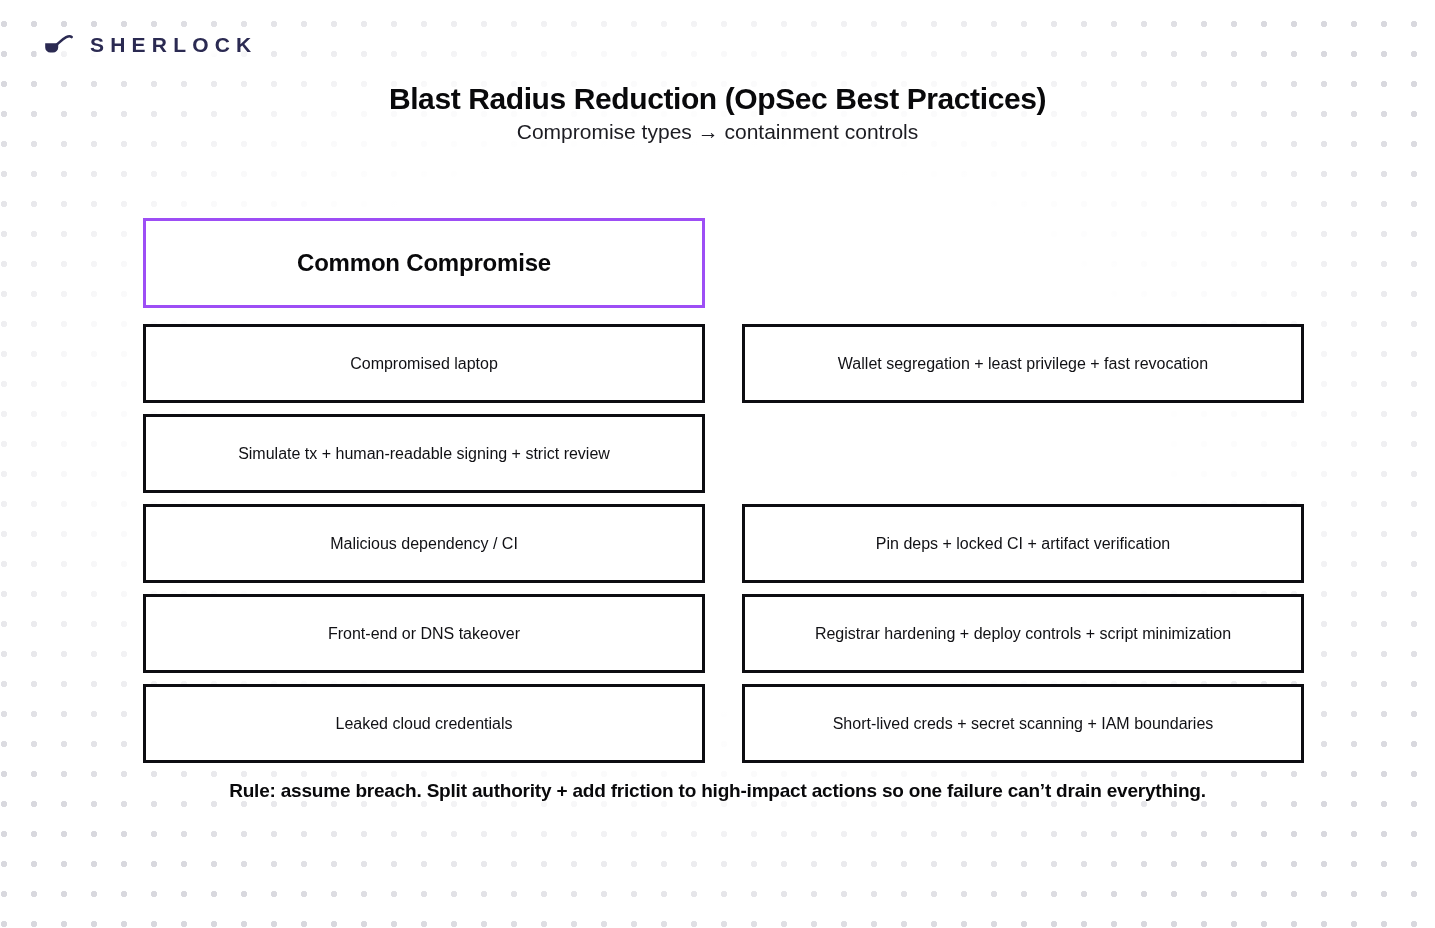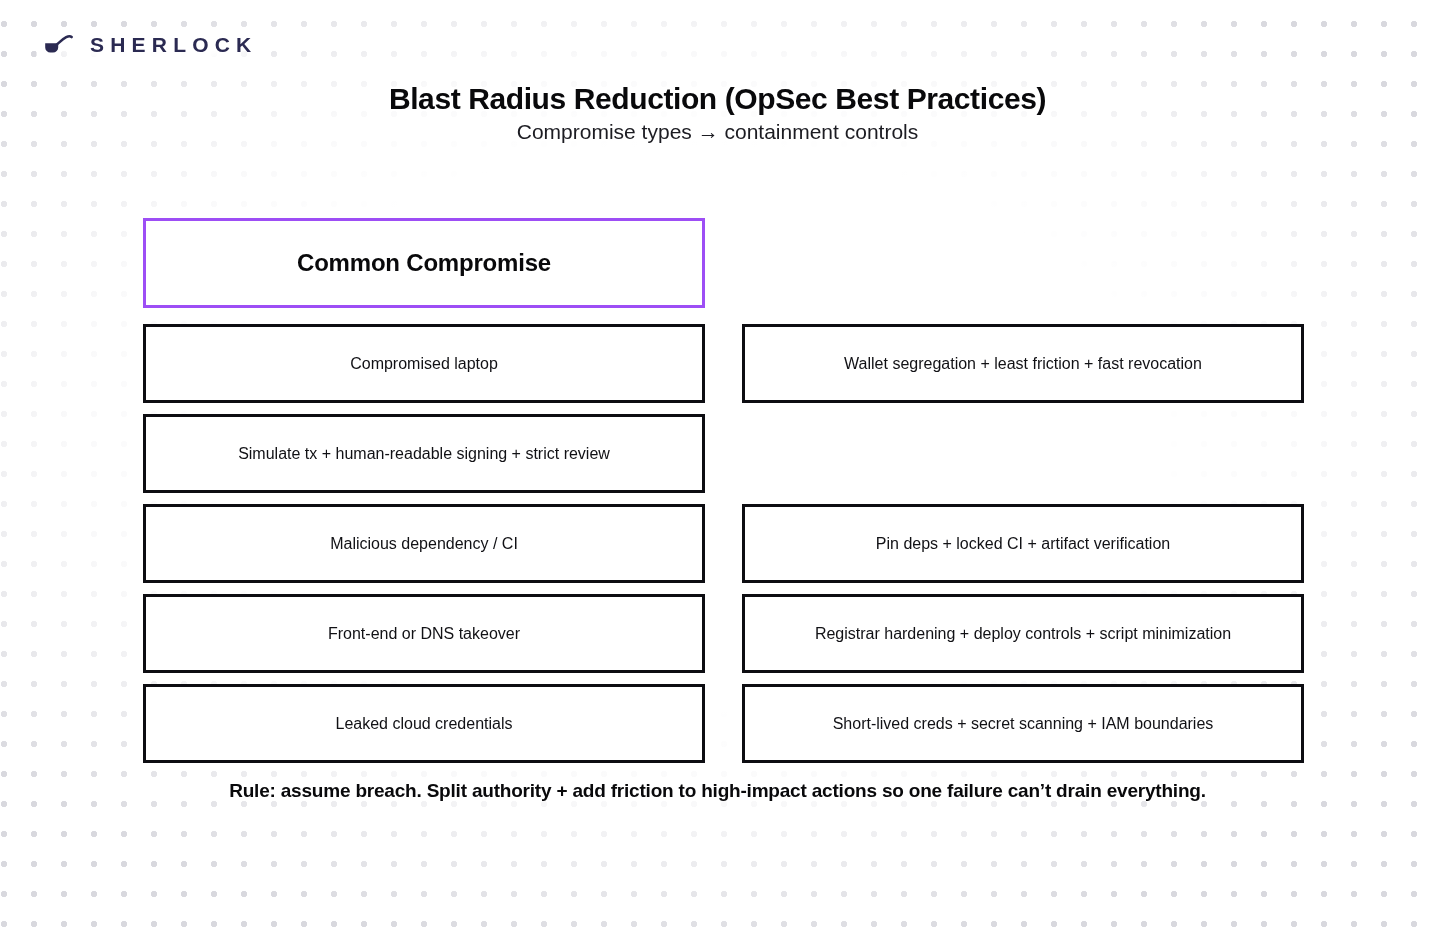--- a/index.html
+++ b/index.html
@@ -161,21 +161,21 @@
   <div id="subtitle">Compromise types → containment controls</div>
 
   <div id="table">
 
     <div class="row head-row">
       <div class="cell head-cell">Common Compromise</div>
     </div>
 
     <div class="row body-row">
       <div class="cell body-cell">Compromised laptop</div>
-      <div class="cell body-cell">Wallet segregation + least friction + fast revocation</div>
+      <div class="cell body-cell">Wallet segregation + least privilege + fast revocation</div>
     </div>
 
     <div class="row body-row">
       <div class="cell body-cell">Simulate tx + human-readable signing + strict review</div>
     </div>
 
     <div class="row body-row">
       <div class="cell body-cell">Malicious dependency / CI</div>
       <div class="cell body-cell">Pin deps + locked CI + artifact verification</div>
     </div>

